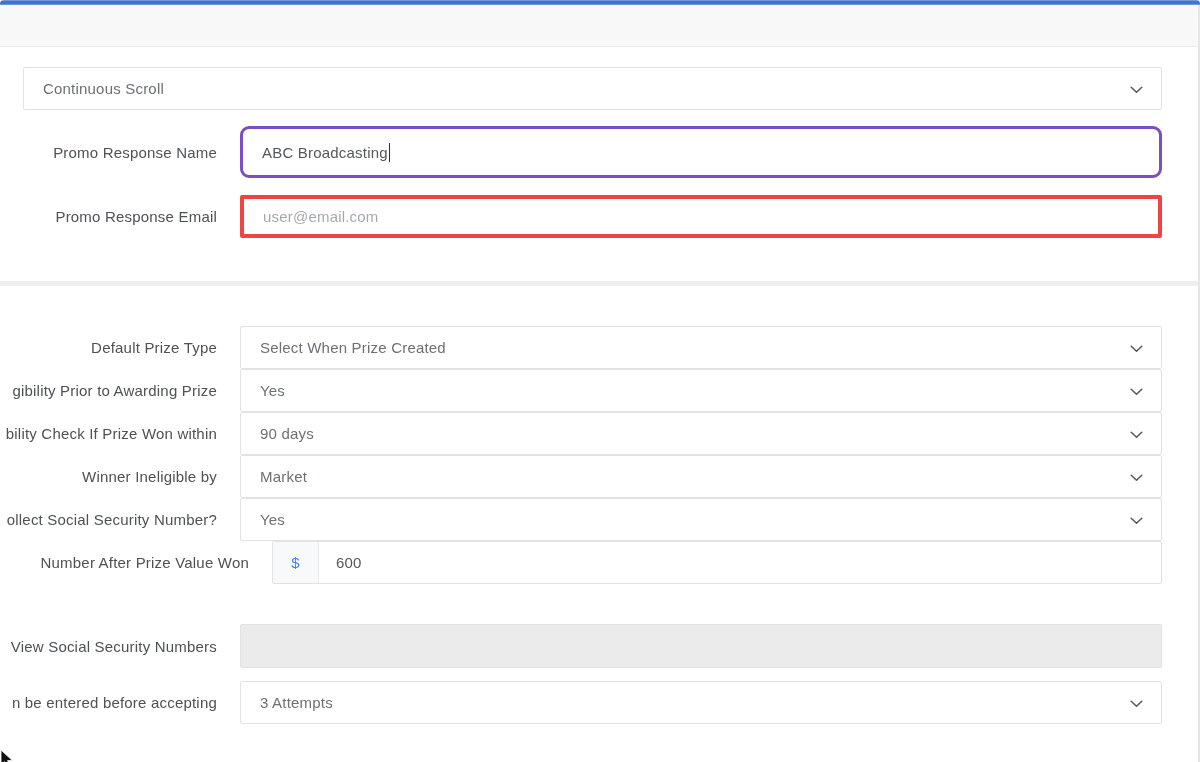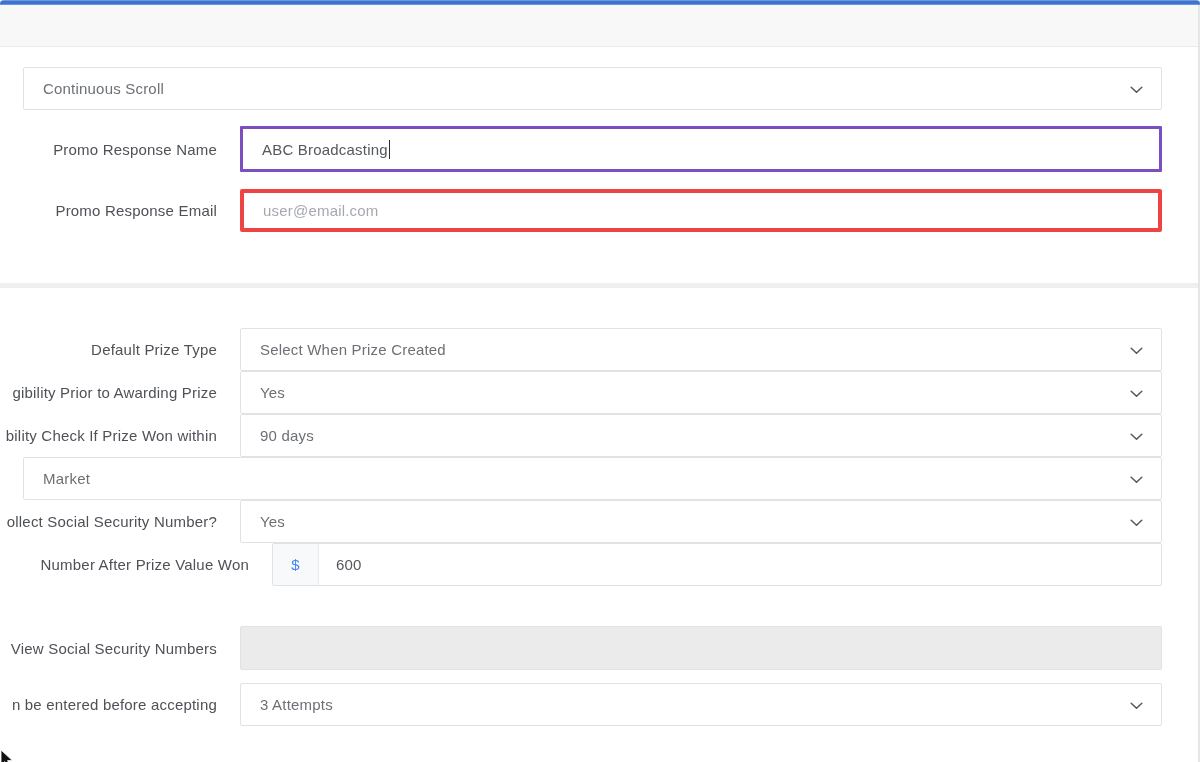--- a/index.html
+++ b/index.html
@@ -15,37 +15,37 @@
     background:#e6e6e6; z-index:5; }
 
   .card { background:#fff; }
   .card-1 { padding:20px 0 35px 0; }
   .section-divider { height:5px; background:#efefef; }
   .card-2 { padding:40px 0 0 0; }
 
   .row { display:flex; align-items:center; padding-right:38px; }
   .card-1 .row { margin-bottom:16px; }
   .card-1 .row.tall { margin-bottom:17px; }
-  .card-1 .row:last-child, .card-2 .row:last-child { margin-bottom:16px; }
+  .card-1 .row:last-child, .card-2 .row:last-child { margin-bottom:8px; }
   .card-2 .row:nth-child(6) { margin-bottom:17px;padding-left:32px; }
   .card-2 .row:nth-child(7) { margin-bottom:13px;margin-top:40px; }
 
   .row-label { width:217px; min-width:217px; display:flex; justify-content:flex-end;
     overflow:visible; font-size:15px; color:#4e5156; letter-spacing:0.2px;
     white-space:nowrap; }
   .control { flex:1; margin-left:23px; position:relative; }
 
   .select { height:43px; border:1px solid #e2e2e2; border-radius:2px; background:#fff;
     display:flex; align-items:center; padding:0 44px 0 19px; cursor:pointer; }
   .sel-val { font-size:15px; color:#6c7075; letter-spacing:0.2px; }
   .chev { position:absolute; right:19px; top:50%; margin-top:-3px; }
 
   .text-input { height:43px; border:4px solid #ef4444; border-radius:2px; background:#fff;
     display:flex; align-items:center; padding:0 19px; cursor:text; }
-  .text-input.focused { height:46px; border:3px solid var(--focus,#7b4fc0); border-radius:1px; }
+  .text-input.focused { height:52px; border:3px solid var(--focus,#7b4fc0); border-radius:9px; }
   .inp-val { font-size:15px; color:#54575c; letter-spacing:0.2px; }
   .inp-placeholder { font-size:15px; color:#a5a9ae; letter-spacing:0.2px; }
   .caret { width:1.5px; height:19px; background:#2c2f34; margin-left:1px; }
 
   .currency { height:43px; border:1px solid #e2e2e2; border-radius:2px; background:#fff;
     display:flex; align-items:stretch; overflow:hidden; cursor:text; }
   .cur-pre { width:46px; min-width:46px; background:#f8f9fa; border-right:1px solid #ebebeb;
     display:flex; align-items:center; justify-content:center;
     color:var(--currency,#4285f4); font-size:15px; }
   .cur-val { display:flex; align-items:center; padding-left:17px; font-size:15px;
@@ -131,20 +131,23 @@
       <div class="control">
         <div class="select">
           <span class="sel-val">90 days</span>
         </div>
         <svg class="chev" width="13" height="8" viewBox="0 0 13 8">
           <path d="M1.2 1.2l5.3 5.1 5.3-5.1" fill="none" stroke="#55585c" stroke-width="1.5" stroke-linecap="round" stroke-linejoin="round"></path>
         </svg>
       </div>
     </div>
     <div class="row">
+      <div class="row-label">
+        <span>Winner Ineligible by</span>
+      </div>
       <div class="control">
         <div class="select">
           <span class="sel-val">Market</span>
         </div>
         <svg class="chev" width="13" height="8" viewBox="0 0 13 8">
           <path d="M1.2 1.2l5.3 5.1 5.3-5.1" fill="none" stroke="#55585c" stroke-width="1.5" stroke-linecap="round" stroke-linejoin="round"></path>
         </svg>
       </div>
     </div>
     <div class="row">

